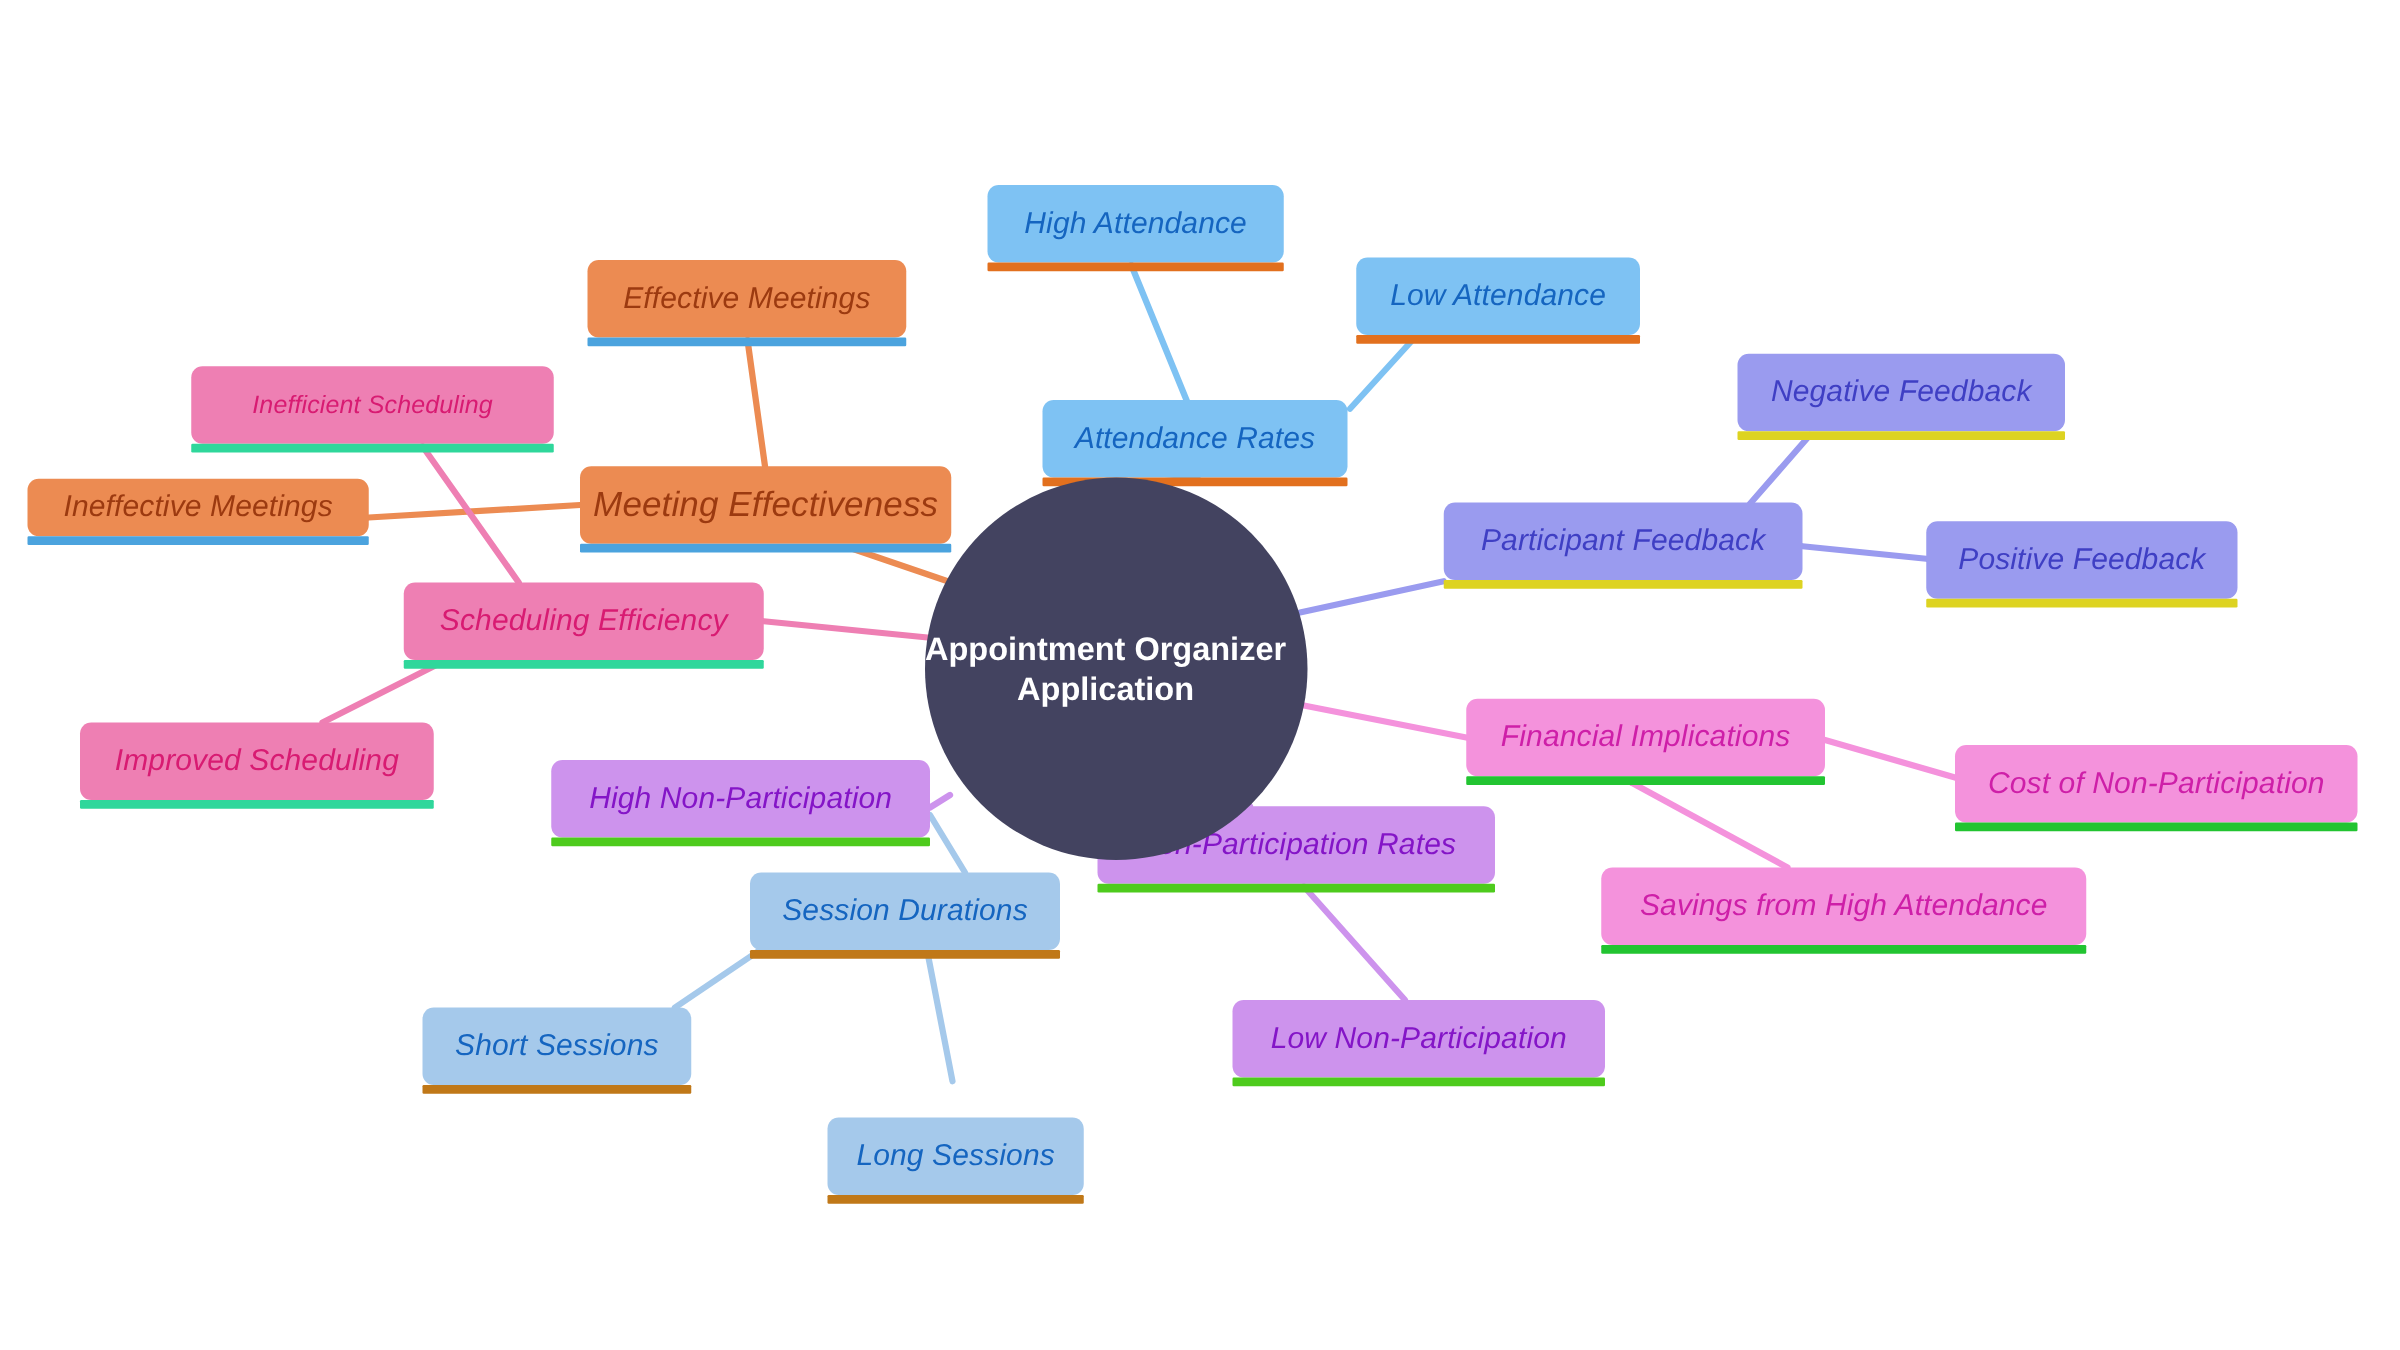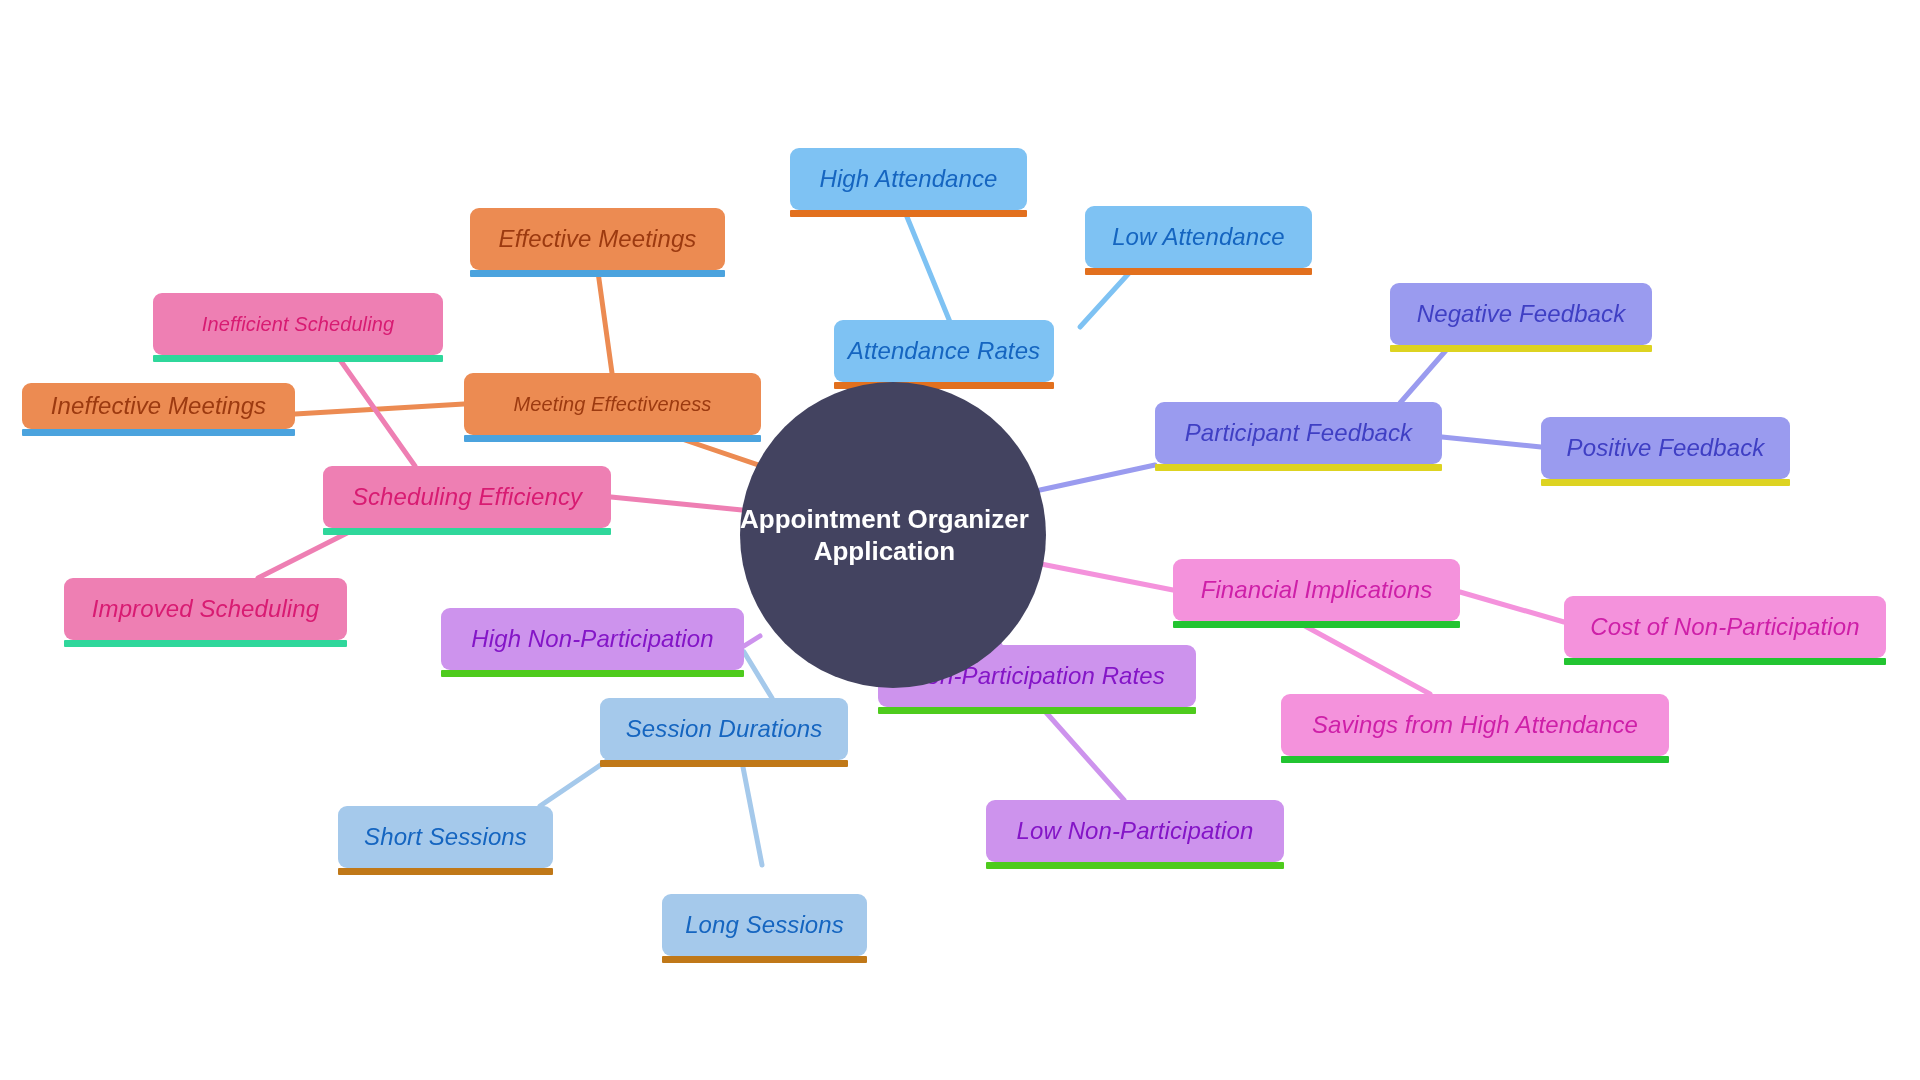--- a/index.html
+++ b/index.html
@@ -88,29 +88,29 @@
     </svg>
   <div id="node-layer">
       <div class="node" style="left: 790px; top: 148px; width: 237px; height: 62px; background: rgb(126, 194, 243); color: rgb(21, 101, 192); font-size: 24px;">
         <span class="node-label">High Attendance</span>
         <span class="underbar" style="background: rgb(226, 112, 30);"></span>
       </div>
       <div class="node" style="left: 1085px; top: 206px; width: 227px; height: 62px; background: rgb(126, 194, 243); color: rgb(21, 101, 192); font-size: 24px;">
         <span class="node-label">Low Attendance</span>
         <span class="underbar" style="background: rgb(226, 112, 30);"></span>
       </div>
-      <div class="node" style="left: 834px; top: 320px; width: 220px; height: 62px; background: rgb(126, 194, 243); color: rgb(21, 101, 192); font-size: 24px;">
+      <div class="node" style="left: 834px; top: 320px; width: 244px; height: 62px; background: rgb(126, 194, 243); color: rgb(21, 101, 192); font-size: 24px;">
         <span class="node-label">Attendance Rates</span>
         <span class="underbar" style="background: rgb(226, 112, 30);"></span>
       </div>
       <div class="node" style="left: 470px; top: 208px; width: 255px; height: 62px; background: rgb(236, 139, 82); color: rgb(156, 58, 16); font-size: 24px;">
         <span class="node-label">Effective Meetings</span>
         <span class="underbar" style="background: rgb(75, 163, 222);"></span>
       </div>
-      <div class="node" style="left: 464px; top: 373px; width: 297px; height: 62px; background: rgb(236, 139, 82); color: rgb(156, 58, 16); font-size: 20px;">
+      <div class="node" style="left: 464px; top: 373px; width: 297px; height: 62px; background: rgb(236, 139, 82); color: rgb(156, 58, 16); font-size: 28px;">
         <span class="node-label">Meeting Effectiveness</span>
         <span class="underbar" style="background: rgb(75, 163, 222);"></span>
       </div>
       <div class="node" style="left: 22px; top: 383px; width: 273px; height: 46px; background: rgb(236, 139, 82); color: rgb(156, 58, 16); font-size: 24px;">
         <span class="node-label">Ineffective Meetings</span>
         <span class="underbar" style="background: rgb(75, 163, 222);"></span>
       </div>
       <div class="node" style="left: 153px; top: 293px; width: 290px; height: 62px; background: rgb(238, 127, 179); color: rgb(216, 27, 114); font-size: 20px;">
         <span class="node-label">Inefficient Scheduling</span>
         <span class="underbar" style="background: rgb(47, 215, 155);"></span>

